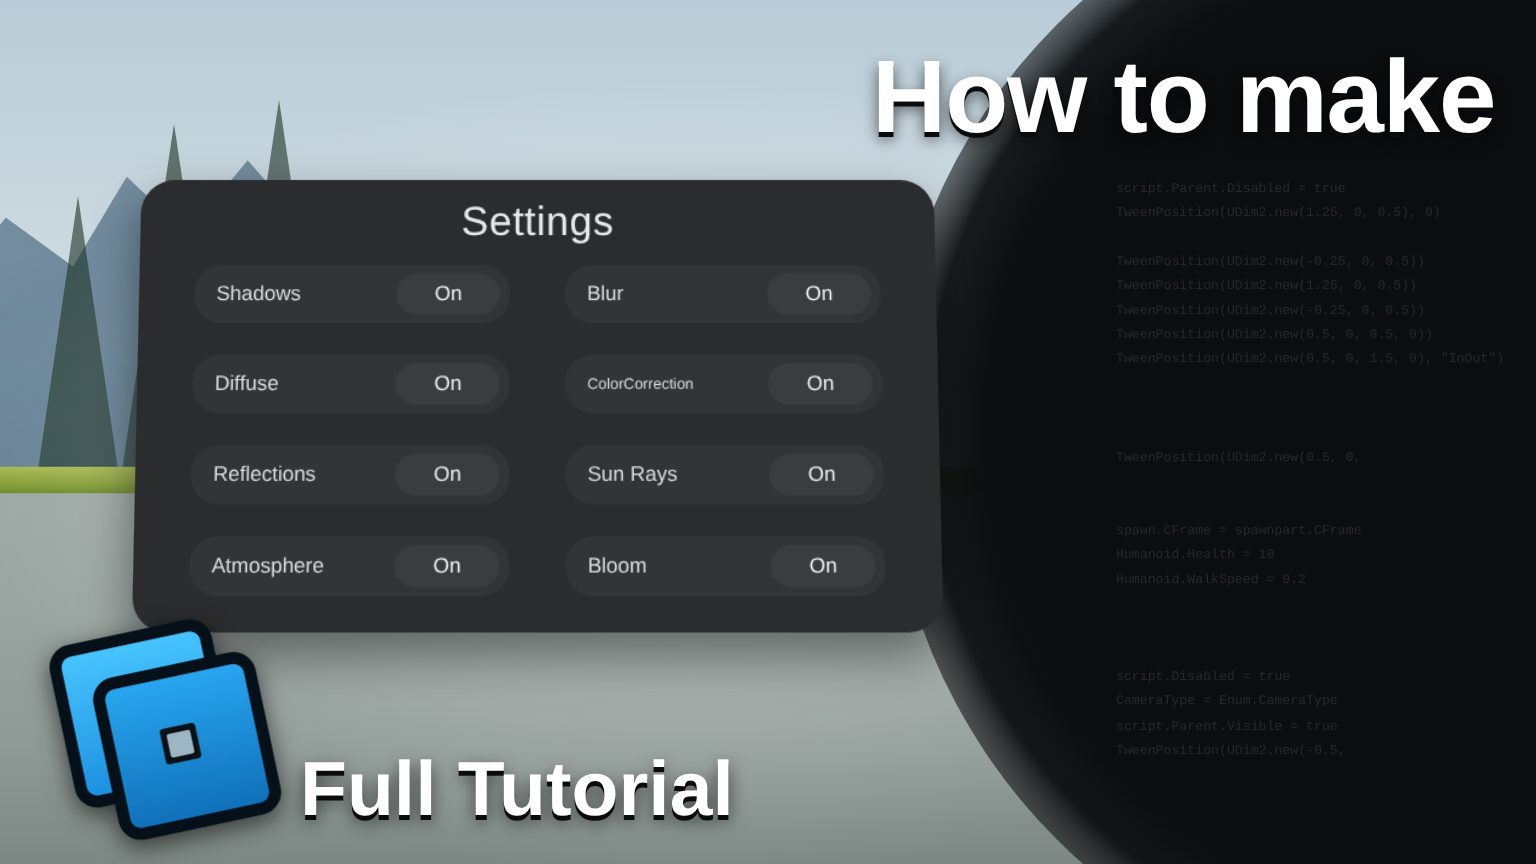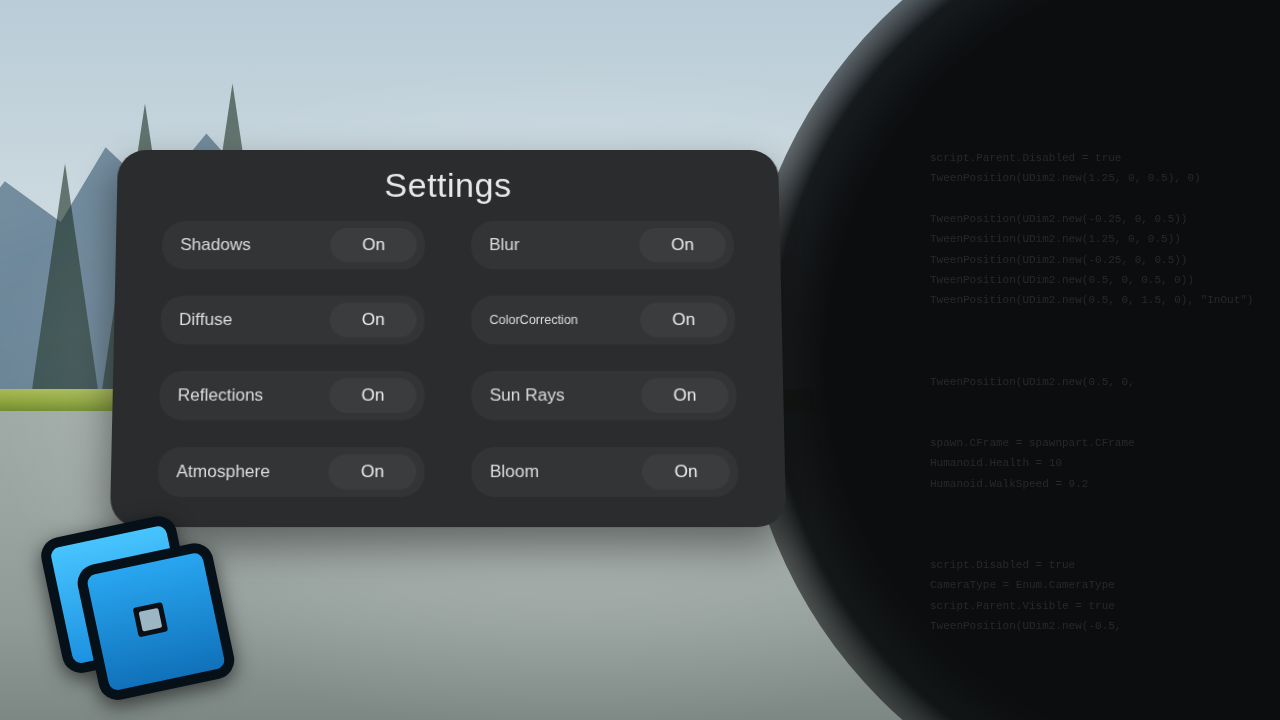--- a/index.html
+++ b/index.html
@@ -96,20 +96,21 @@
 Humanoid.Health = 10
 Humanoid.WalkSpeed = 9.2
 
 
 
 script.Disabled = true
 CameraType = Enum.CameraType
 script.Parent.Visible = true
 TweenPosition(UDim2.new(-0.5,</div>
 
+  <div class="title main">How to make</div>
 
   <div class="panel">
     <h1>Settings</h1>
     <div class="grid">
 
       <div class="row">
         <span class="lbl">Shadows</span>
         <div class="toggle">On</div>
       </div>
       <div class="row">
@@ -159,14 +160,15 @@
       </linearGradient>
     </defs>
     <g transform="rotate(-12 105 95)">
       <rect x="30" y="18" width="128" height="128" rx="14" fill="url(#g1)" stroke="#061018" stroke-width="10"></rect>
       <rect x="60" y="52" width="128" height="128" rx="14" fill="url(#g2)" stroke="#061018" stroke-width="10"></rect>
       <rect x="104" y="98" width="30" height="30" fill="#0a1116" rx="3"></rect>
       <rect x="109" y="103" width="20" height="20" fill="#9db6c4" rx="2"></rect>
     </g>
   </svg>
 
+  <div class="bottom-title">Full Tutorial</div>
 
 </div>
 
 </body></html>

